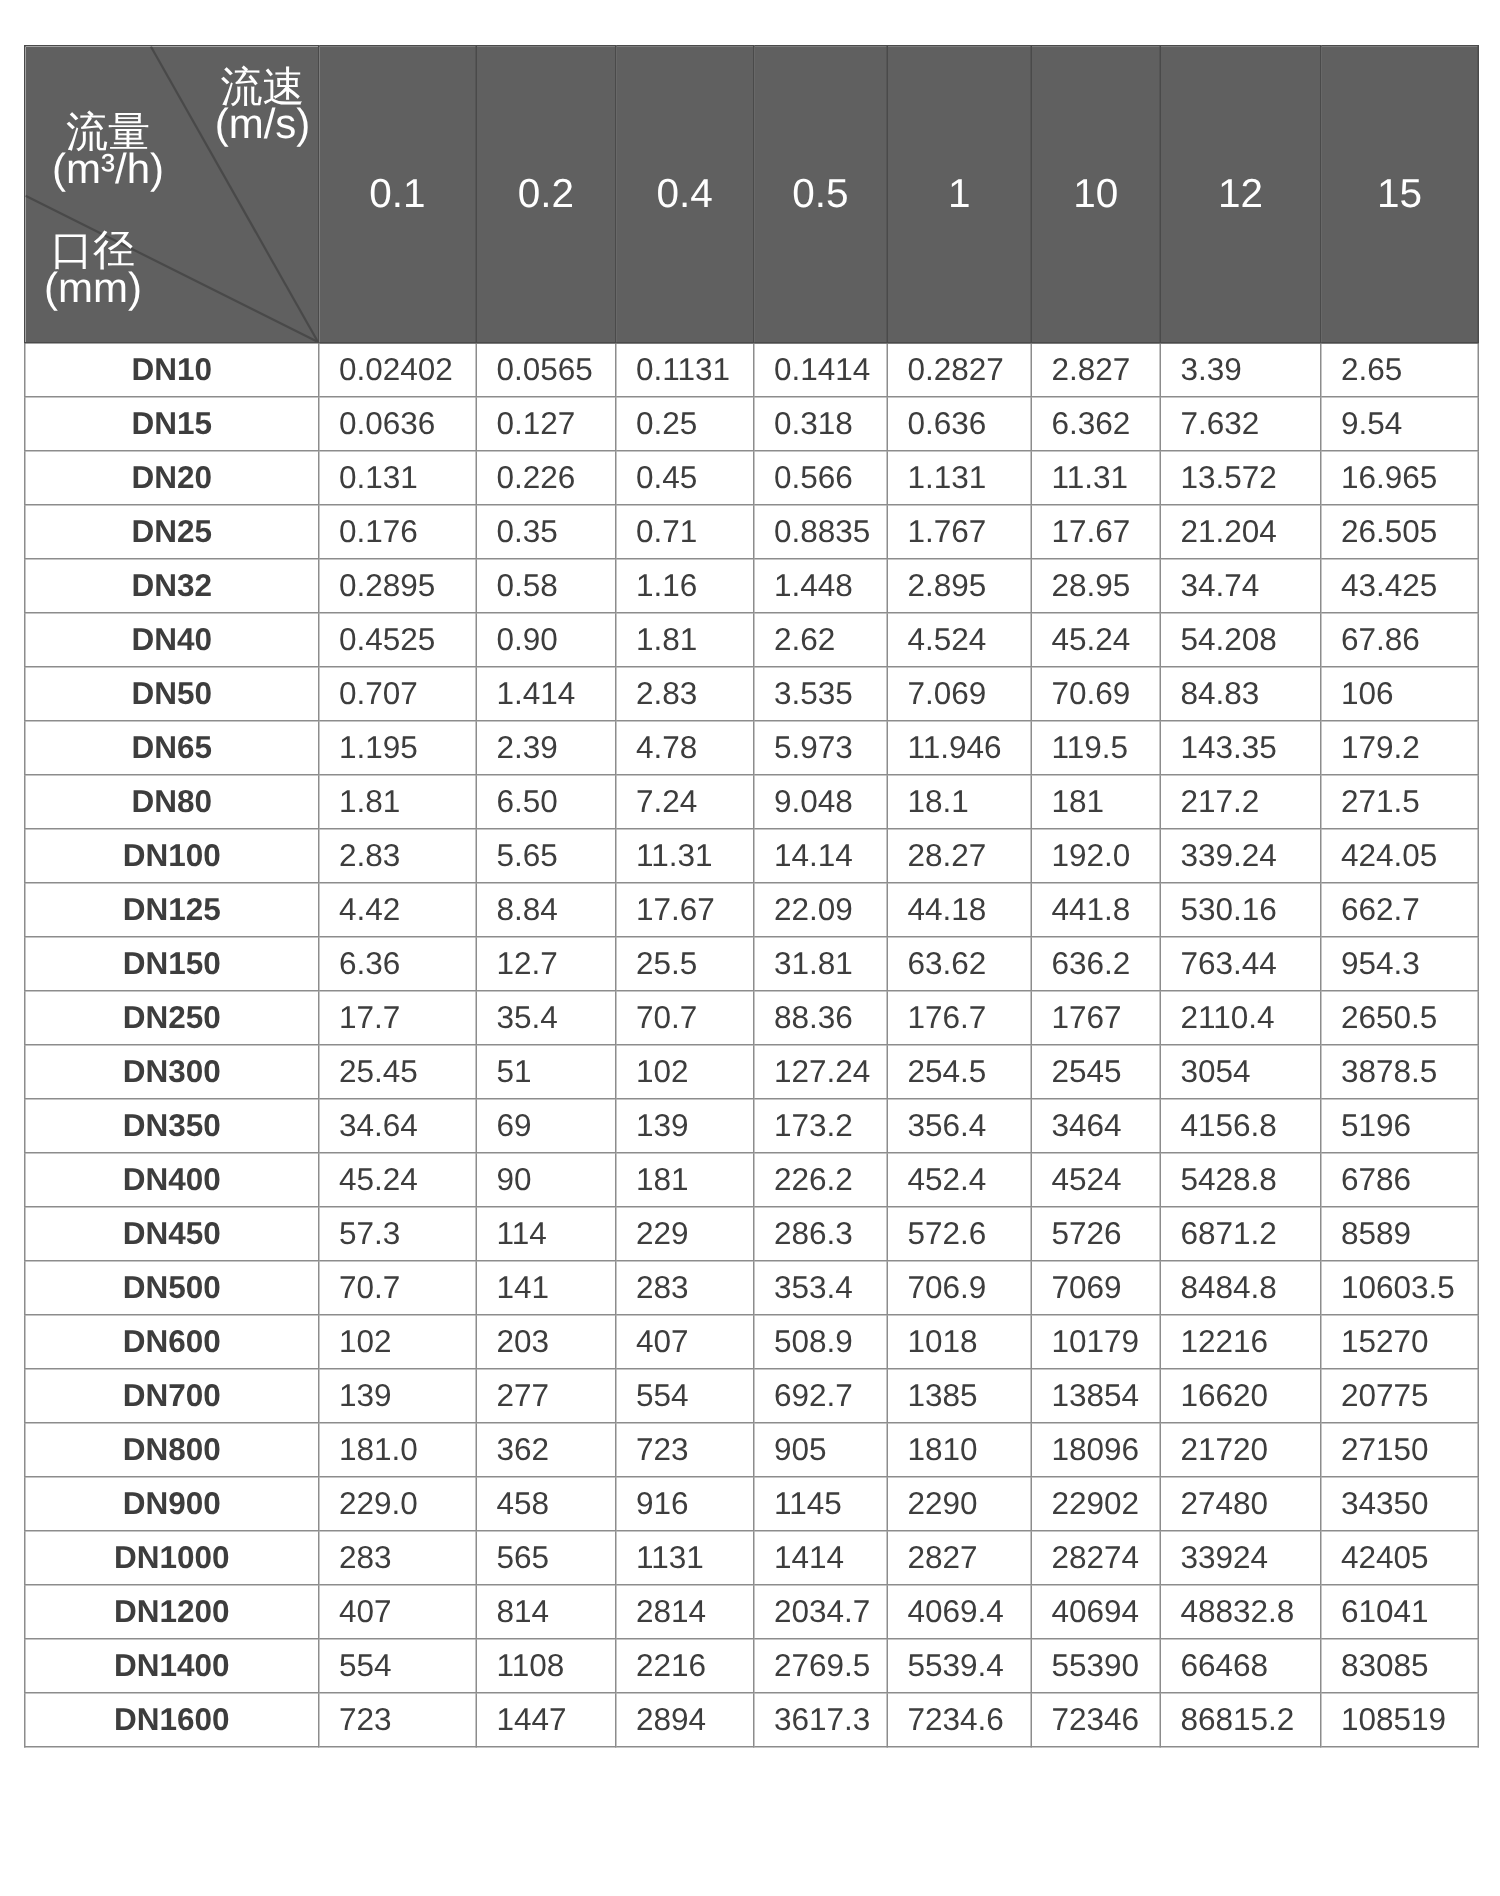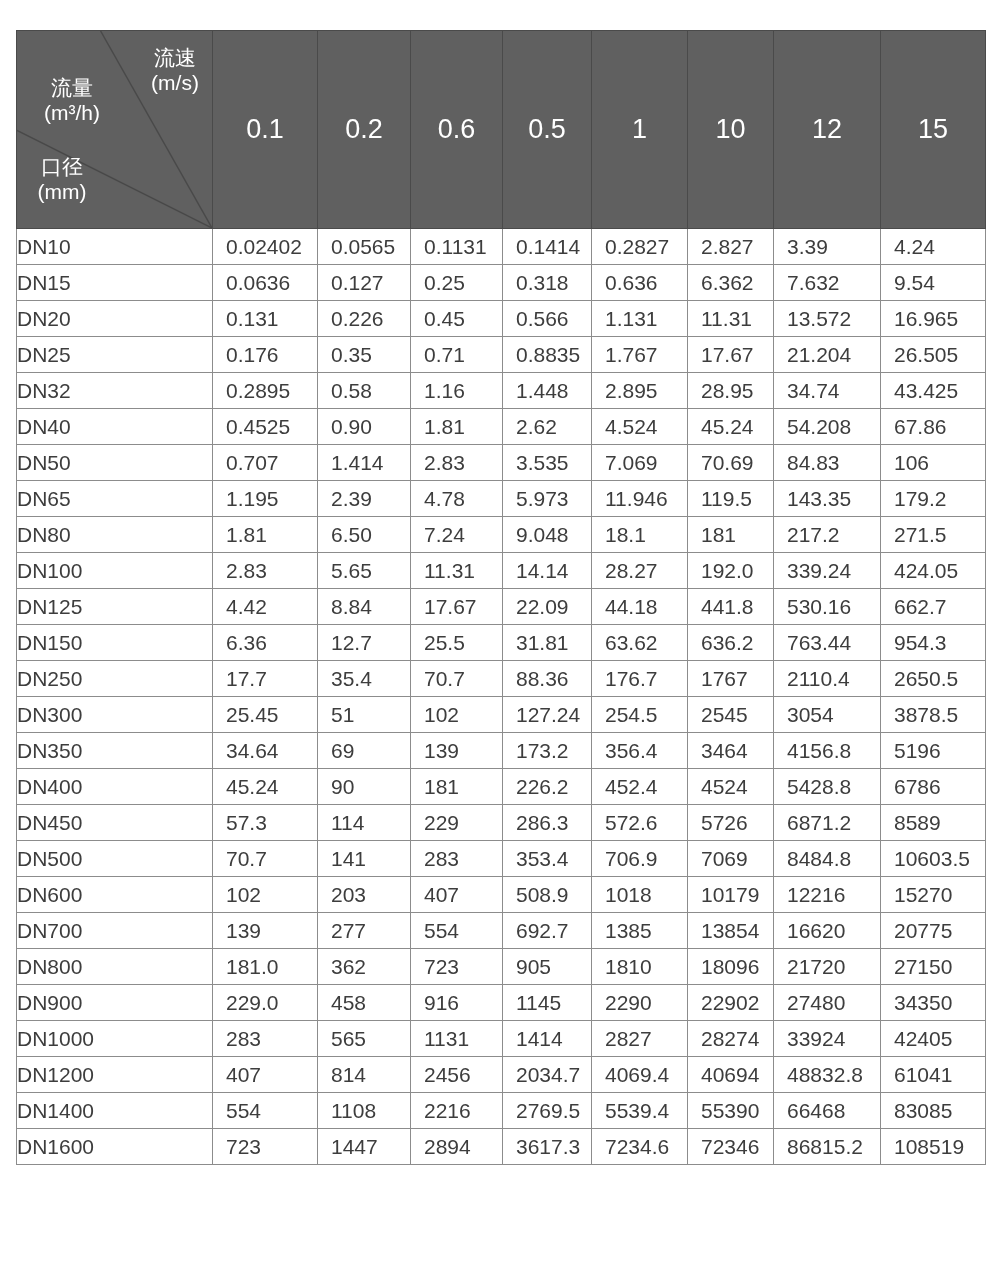--- a/index.html
+++ b/index.html
@@ -50,21 +50,21 @@
     padding: 0;
   }
   th.corner svg.diag {
     position: absolute;
     left: 0; top: 0;
     width: 100%; height: 100%;
     display: block;
   }
   th.corner .blk {
     position: absolute;
-    font-size: 21px;
+    font-size: 28px;
     line-height: 25px;
     text-align: center;
     color: var(--header-text, #ffffff);
     white-space: nowrap;
   }
   .blk-velocity { top: 14px;  left: 122px; width: 72px; }
   .blk-flow     { top: 44px;  left: 10px;  width: 90px; }
   .blk-bore     { top: 123px; left: 5px;   width: 80px; }
   
   tbody th, tbody td {
@@ -72,21 +72,21 @@
     height: 36px;
     font-size: 21px;
     color: var(--body-text, #3d3d3d);
     font-weight: normal;
     background: #ffffff;
     padding: 0;
     vertical-align: middle;
     overflow: hidden;
     white-space: nowrap;
   }
-  tbody th { text-align: left; }
+  tbody th { text-align: center; font-weight: bold; }
   tbody td { text-align: left; padding-left: 13px; }
 </style>
 </head>
 <body>
 
 <div class="page">
   <table class="flow-table">
     <colgroup>
       <col style="width:196px">
       <col style="width:105px">
@@ -113,39 +113,39 @@
             <div>流量</div>
             <div>(m³/h)</div>
           </div>
           <div class="blk blk-bore">
             <div>口径</div>
             <div>(mm)</div>
           </div>
         </th>
         <th>0.1</th>
         <th>0.2</th>
-        <th>0.6</th>
+        <th>0.4</th>
         <th>0.5</th>
         <th>1</th>
         <th>10</th>
         <th>12</th>
         <th>15</th>
       </tr>
     </thead>
     <tbody>
         <tr>
           <th>DN10</th>
           <td>0.02402</td>
           <td>0.0565</td>
           <td>0.1131</td>
           <td>0.1414</td>
           <td>0.2827</td>
           <td>2.827</td>
           <td>3.39</td>
-          <td>4.24</td>
+          <td>2.65</td>
         </tr>
         <tr>
           <th>DN15</th>
           <td>0.0636</td>
           <td>0.127</td>
           <td>0.25</td>
           <td>0.318</td>
           <td>0.636</td>
           <td>6.362</td>
           <td>7.632</td>
@@ -379,21 +379,21 @@
           <td>1414</td>
           <td>2827</td>
           <td>28274</td>
           <td>33924</td>
           <td>42405</td>
         </tr>
         <tr>
           <th>DN1200</th>
           <td>407</td>
           <td>814</td>
-          <td>2456</td>
+          <td>2814</td>
           <td>2034.7</td>
           <td>4069.4</td>
           <td>40694</td>
           <td>48832.8</td>
           <td>61041</td>
         </tr>
         <tr>
           <th>DN1400</th>
           <td>554</td>
           <td>1108</td>

